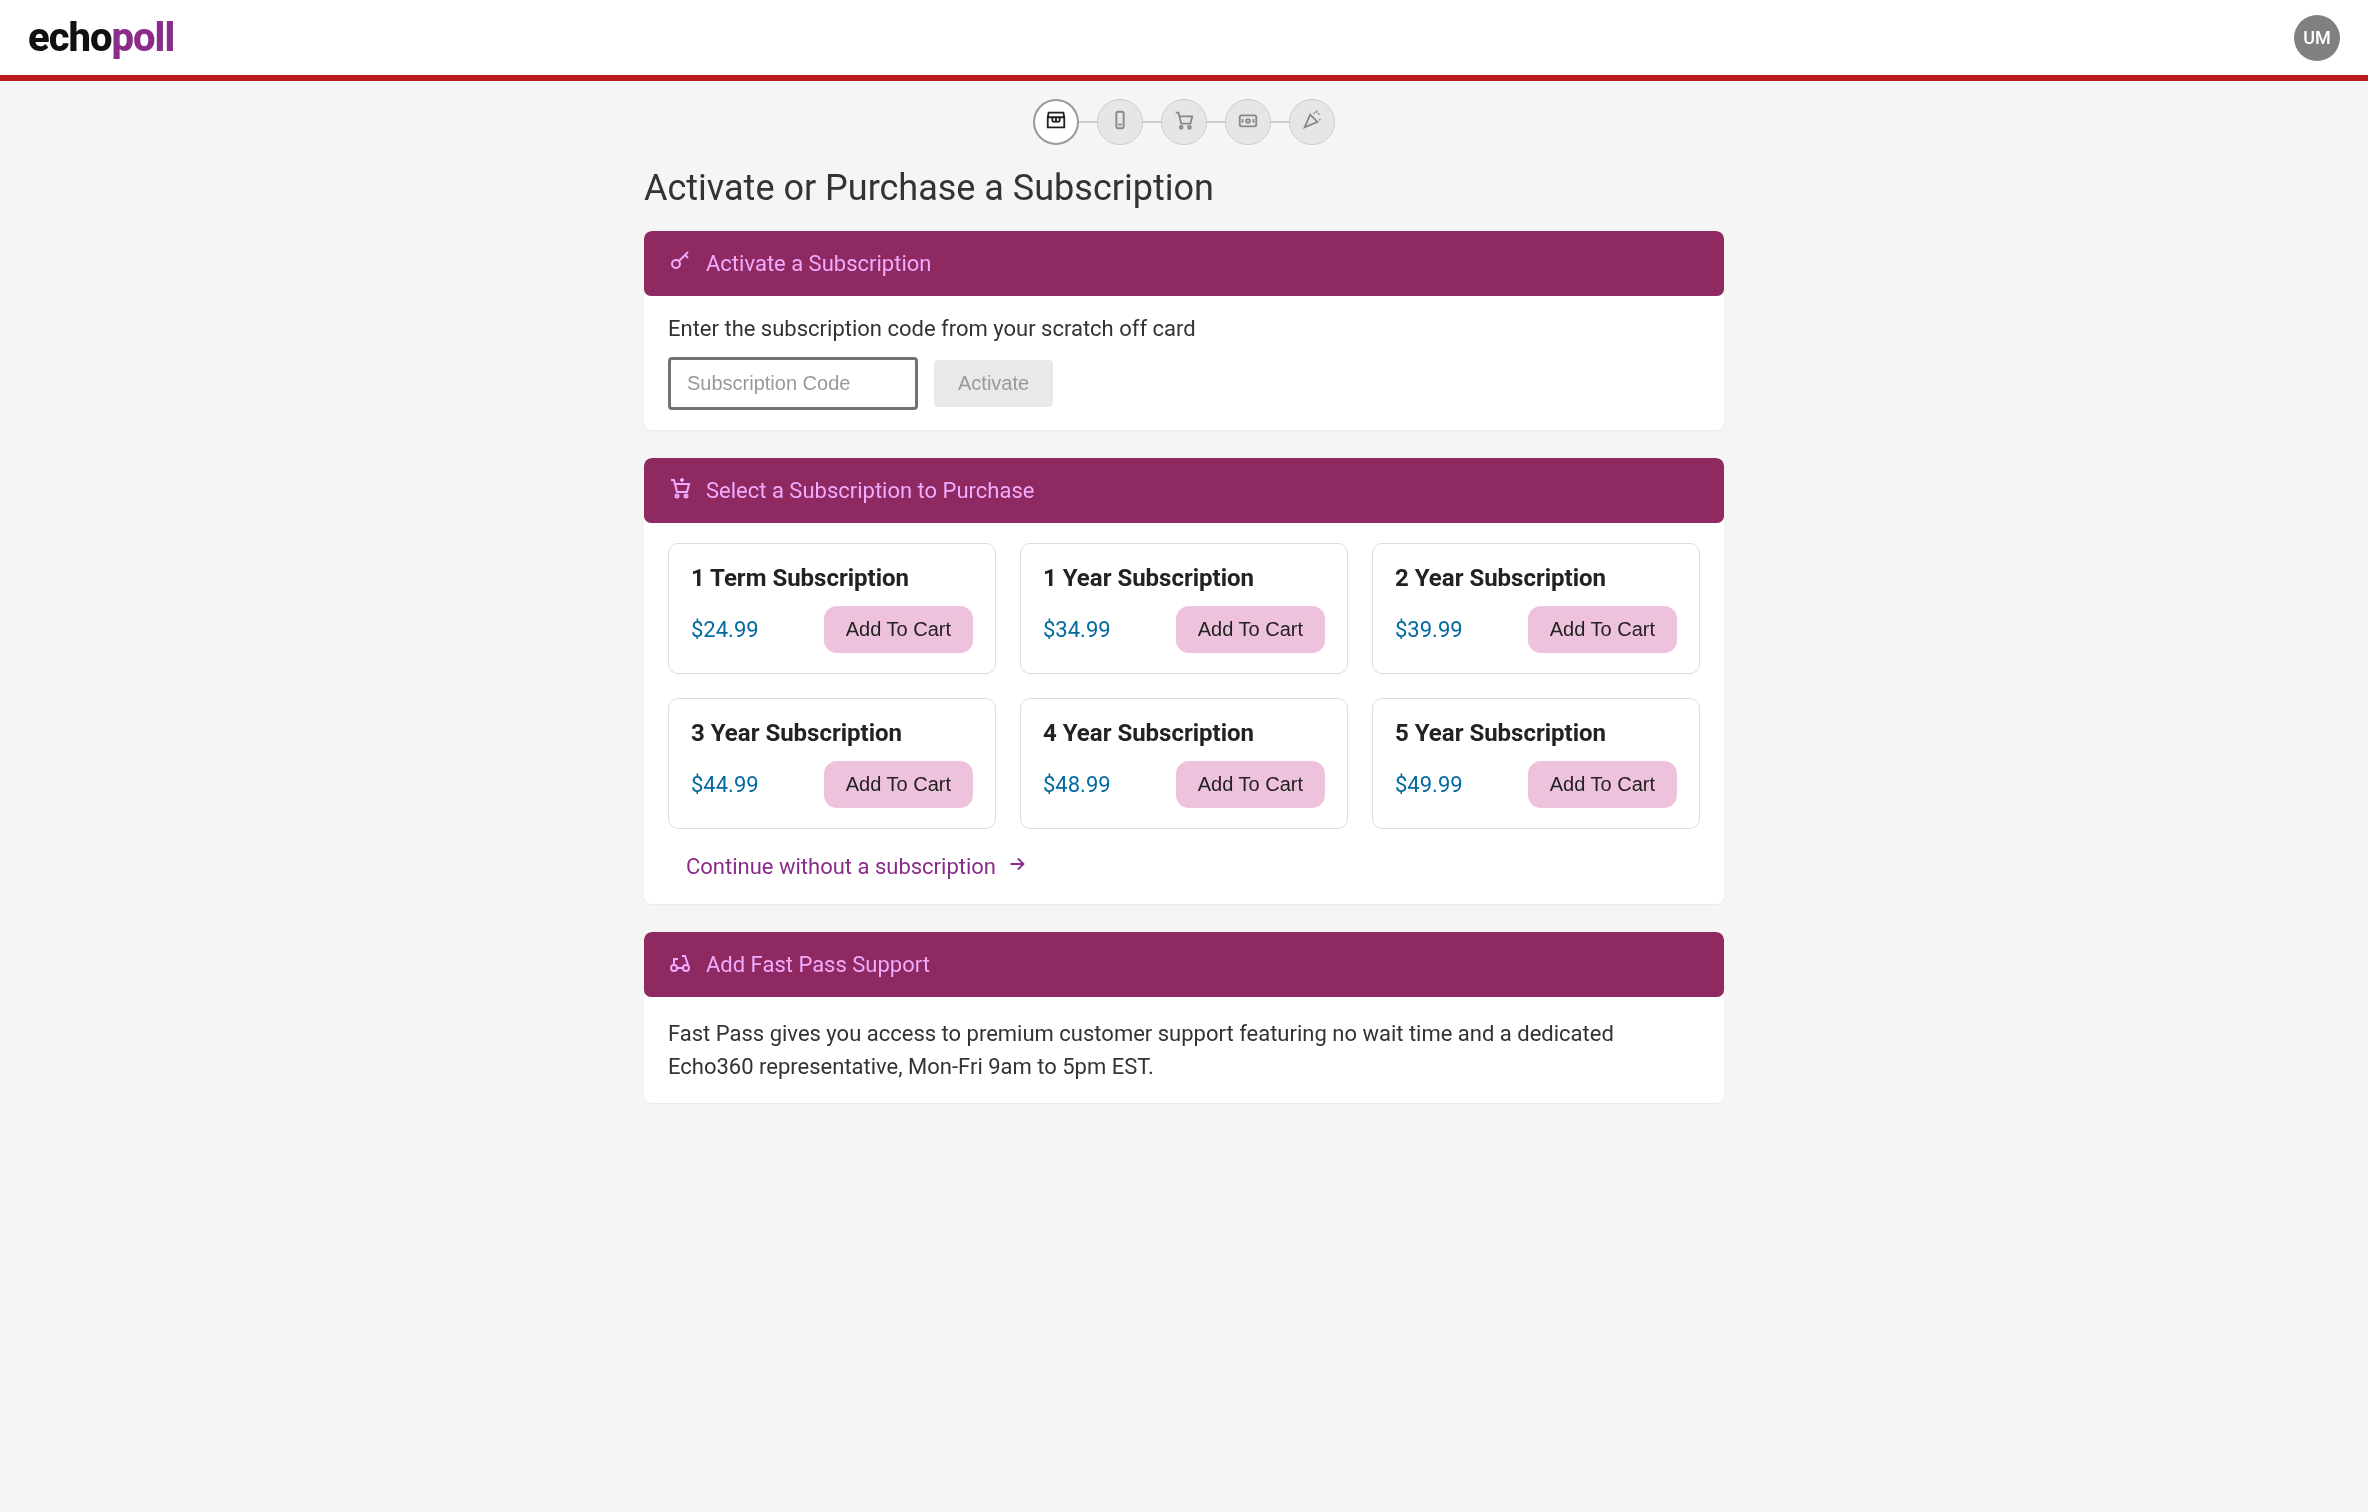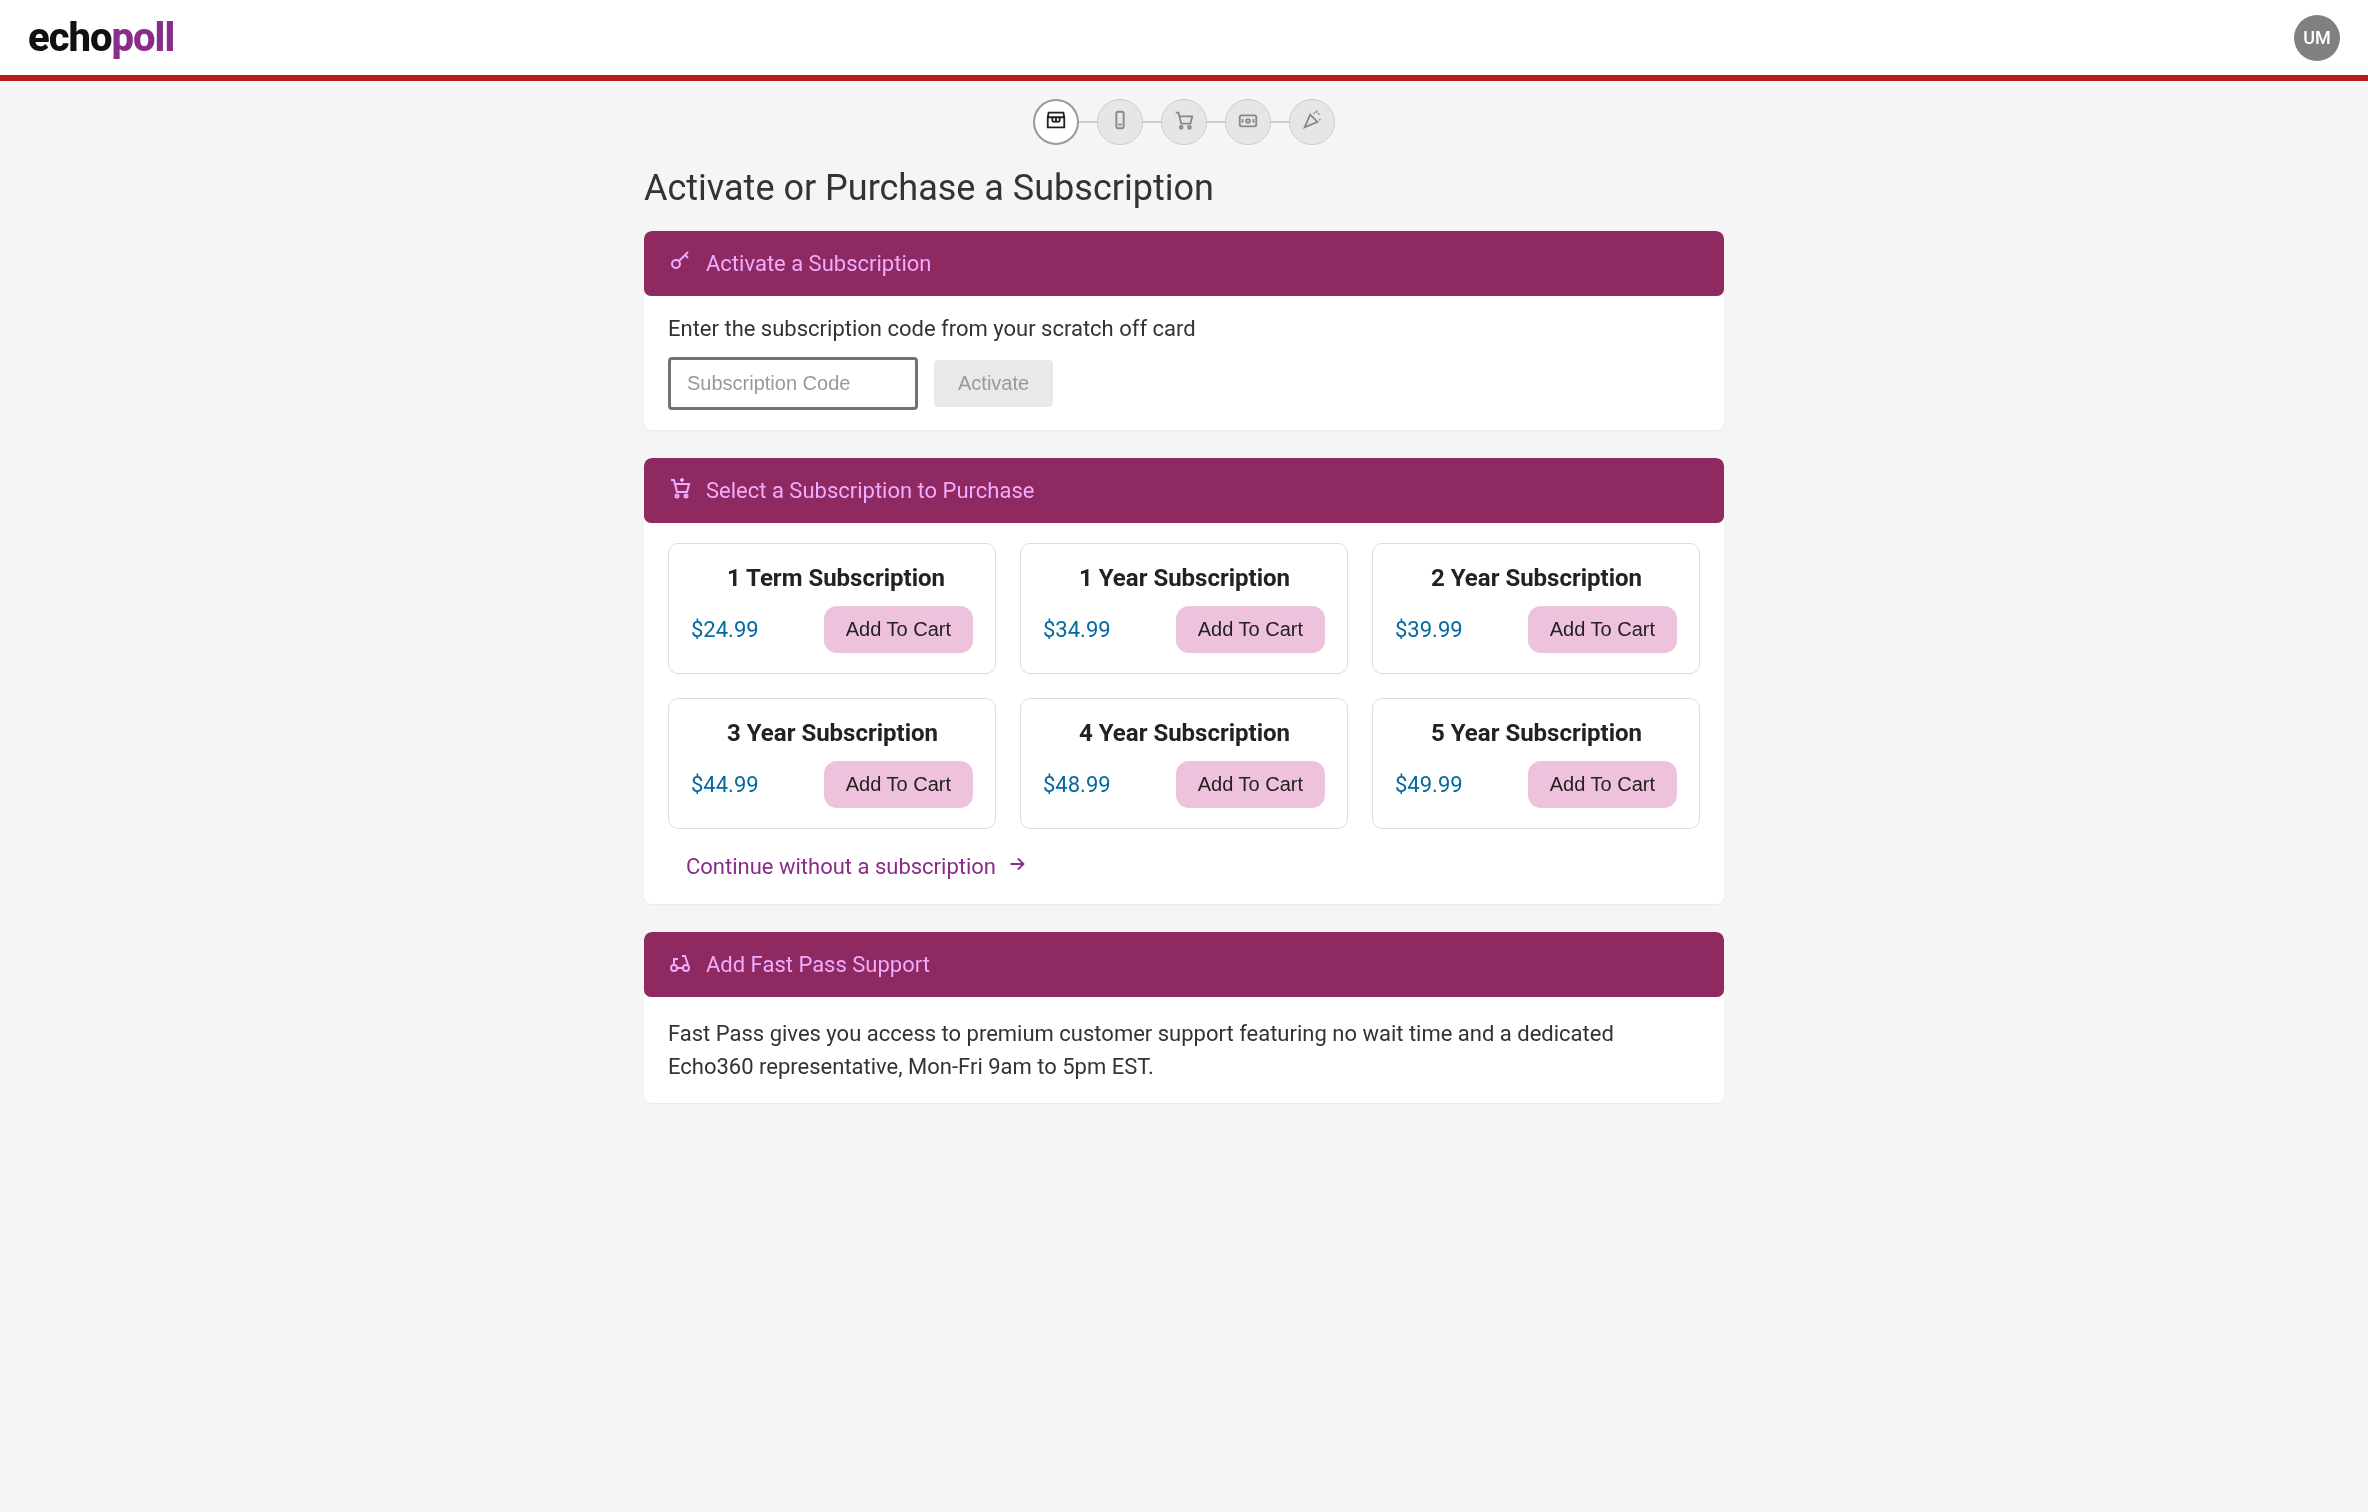--- a/index.html
+++ b/index.html
@@ -52,21 +52,21 @@
     border: 3px solid #737373; border-radius: 4px;
   }
   .code-input::placeholder { color: #999; }
   .activate-btn {
     background: #e9e9e9; color: #999; border: none;
     padding: 12px 24px; font-size: 20px; border-radius: 4px;
     cursor: not-allowed;
   }
   .cards { display: grid; grid-template-columns: repeat(3, 1fr); gap: 24px; }
   .card { border: 1px solid #ddd; border-radius: 10px; padding: 20px 22px; }
-  .card-title { font-size: 24px; font-weight: 700; color: #222; margin-bottom: 14px; margin-left: 36px; }
+  .card-title { font-size: 24px; font-weight: 700; color: #222; margin-bottom: 14px; }
   .card-row { display: flex; align-items: center; justify-content: space-between; }
   .card-price { font-size: 22px; color: #0369a1; }
   .add-btn {
     background: #eec2dc; color: #222; border: none;
     padding: 12px 22px; font-size: 20px; border-radius: 13px;
     cursor: pointer; font-weight: 400;
   }
   .continue-link {
     display: inline-flex; align-items: center; gap: 10px;
     color: #8a2d8a; font-size: 22px; text-decoration: none;

